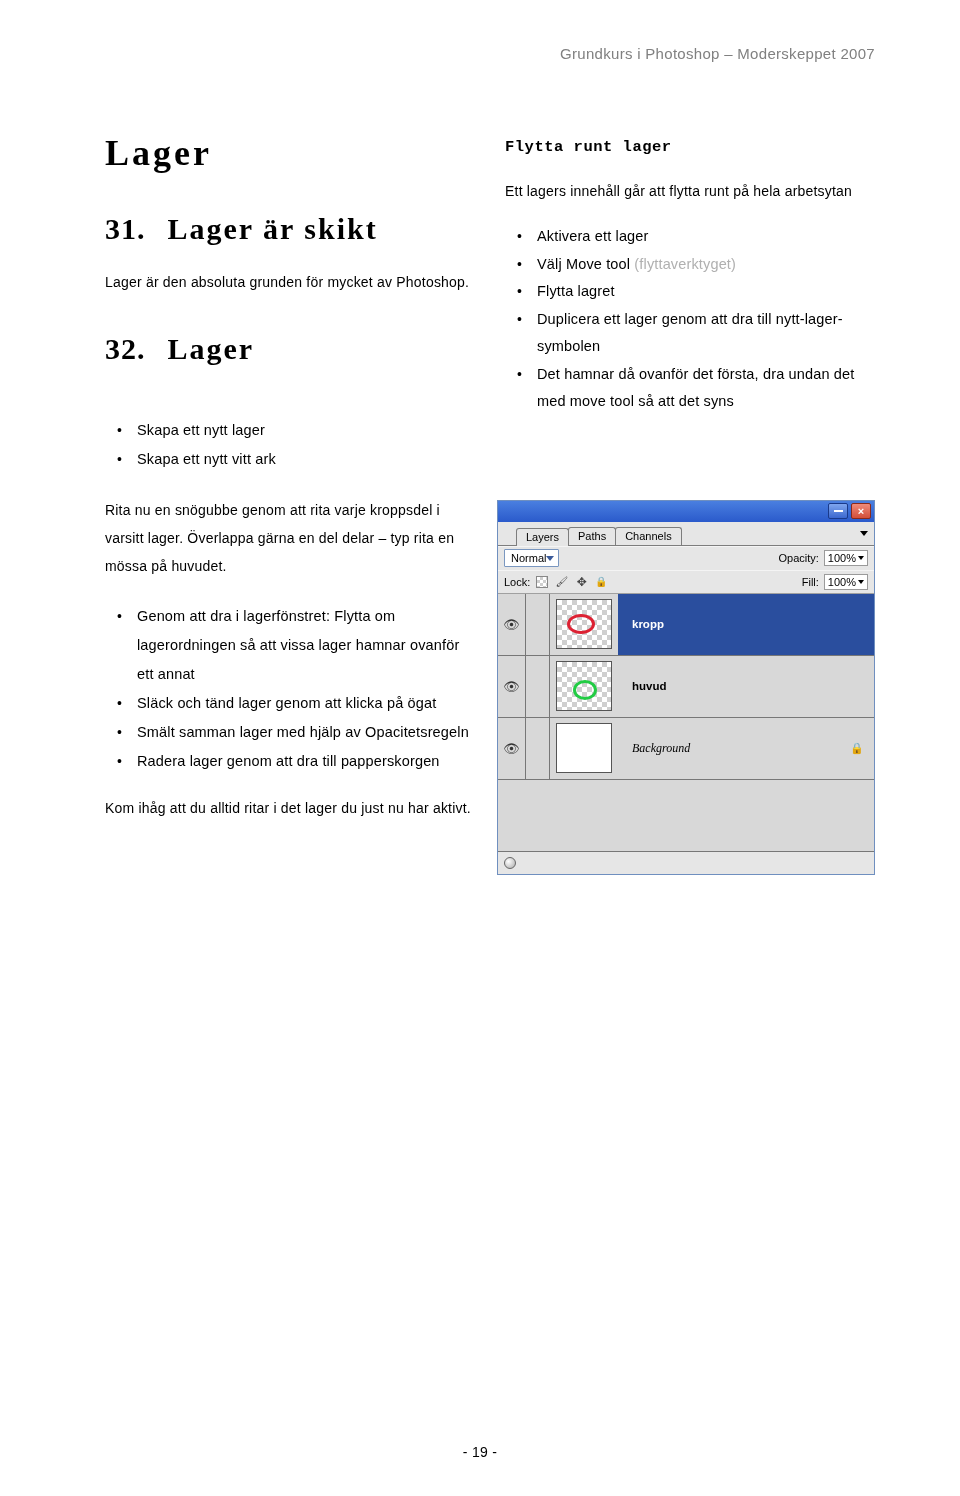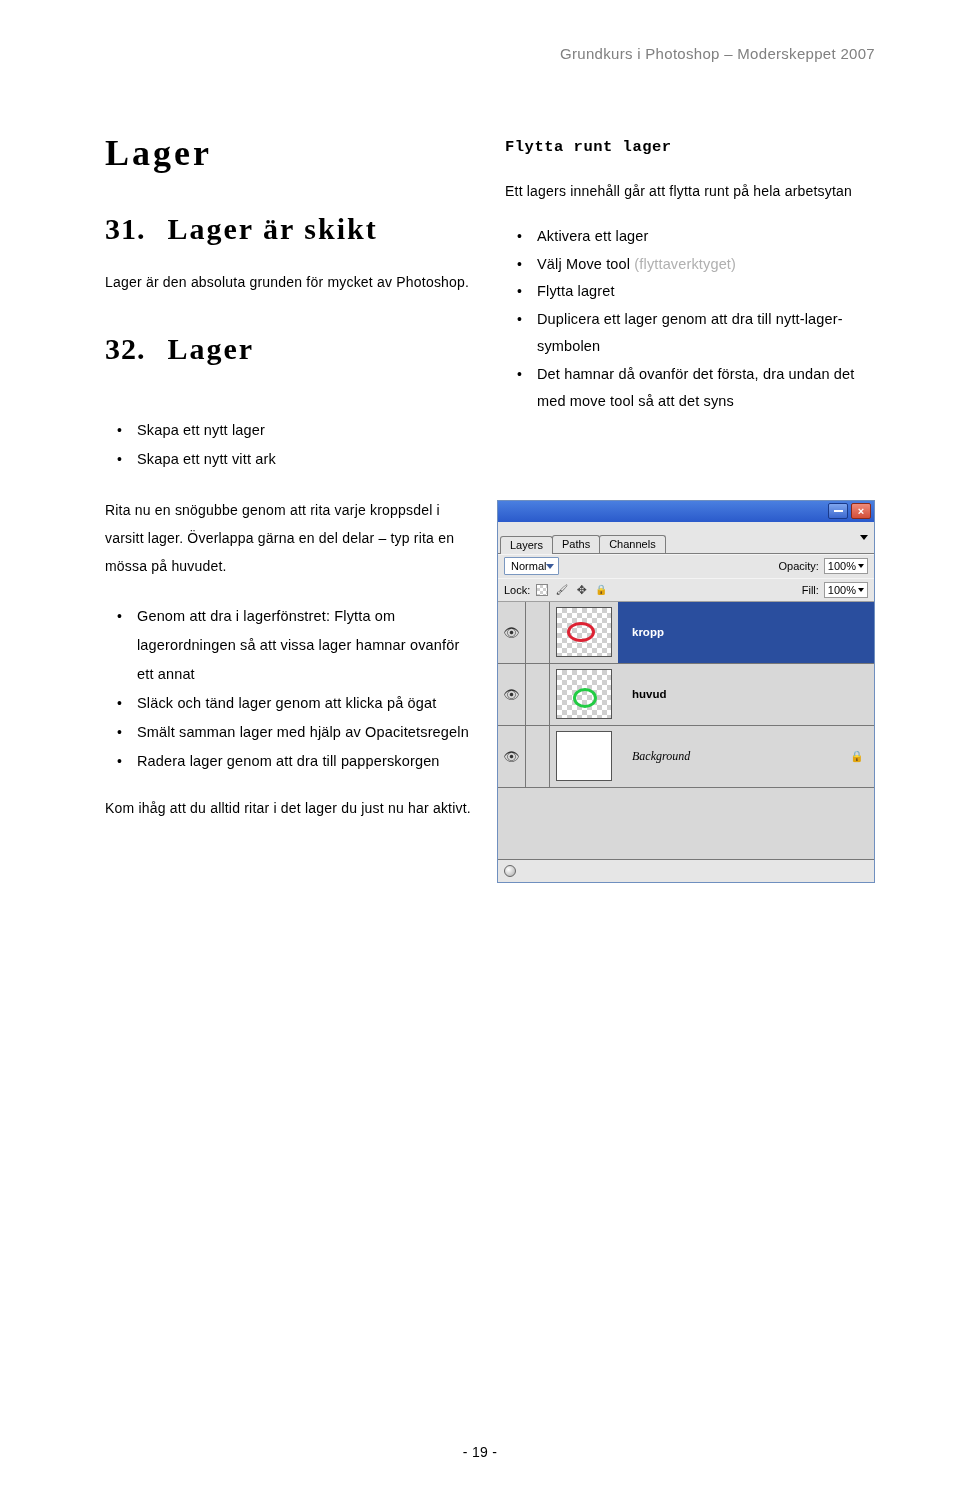--- a/index.html
+++ b/index.html
@@ -24,21 +24,21 @@
   .subhead-2 { font-family: Georgia, 'Times New Roman', serif; font-weight: bold; font-size: 19px; letter-spacing: 1.8px; margin: 18px 0 12px 0; }
   .footer-pg { position: absolute; bottom: 36px; left: 0; right: 0; text-align: center; font-size: 14px; letter-spacing: 0.3px; }
   
   .panel-wrap { margin-top: 4px; margin-left: -8px; }
   .panel { width: 378px; border: 1px solid #6f8fbf; background: #e6e6e6; font-family: Tahoma, Verdana, sans-serif; font-size: 11px; color: #000; }
   .titlebar { height: 21px; background: linear-gradient(#4a7fe0, #2a5acb); display:flex; align-items:center; justify-content:flex-end; padding: 0 3px; gap:3px;}
   .tb-btn { width:20px; height:16px; border:1px solid #1a3a8a; background: linear-gradient(#7fa6ee,#3c68cf); border-radius:2px; display:flex; align-items:center; justify-content:center;}
   .tb-btn.red { background: linear-gradient(#ef8b7a,#d34f39); border-color:#8a2a1a;}
   .tb-btn .line { width:9px; height:2px; background:#fff; }
   .tb-btn .x { color:#fff; font-weight:bold; font-size:11px; line-height:1;}
-  .tabs-row { display:flex; align-items:flex-end; height:32px; background:#e6e6e6; padding-left:2px; gap:0; border-bottom:1px solid #7d7d7d;}
+  .tabs-row { display:flex; align-items:flex-end; height:24px; background:#e6e6e6; padding-left:18px; gap:0; border-bottom:1px solid #7d7d7d;}
   .tab { padding: 2px 9px 3px 9px; font-size:11px; border:1px solid #7d7d7d; border-bottom:none; background:#e6e6e6; color:#000; margin-right:-1px; border-top-left-radius:3px; border-top-right-radius:3px;}
   .tab.active { background:#e6e6e6; position:relative; top:1px; z-index:2; }
   .tabs-row .arrow { margin-left:auto; margin-right:6px; width:0;height:0;border-left:4px solid transparent;border-right:4px solid transparent;border-top:5px solid #000; align-self:center;}
   .ctrl-row { display:flex; align-items:center; height:24px; padding: 0 6px; gap:5px; border-top:1px solid #f4f4f4;}
   .ctrl-row.bb { border-bottom:1px solid #a0a0a0;}
   .select { display:flex; align-items:center; border:1px solid #7a97c0; background:#fff; height:18px; padding:0 4px 0 6px; border-radius:1px;}
   .select .chev { width:0;height:0;border-left:4px solid transparent;border-right:4px solid transparent;border-top:5px solid #3a5a9a;}
   .pct-box { display:flex; align-items:center; border:1px solid #9a9a9a; background:#fff; height:16px; padding:0 3px; gap:2px;}
   .pct-box .tri { width:0;height:0;border-left:3px solid transparent;border-right:3px solid transparent;border-top:4px solid #000;}
   .lock-icons { display:flex; gap:7px; align-items:center;}

